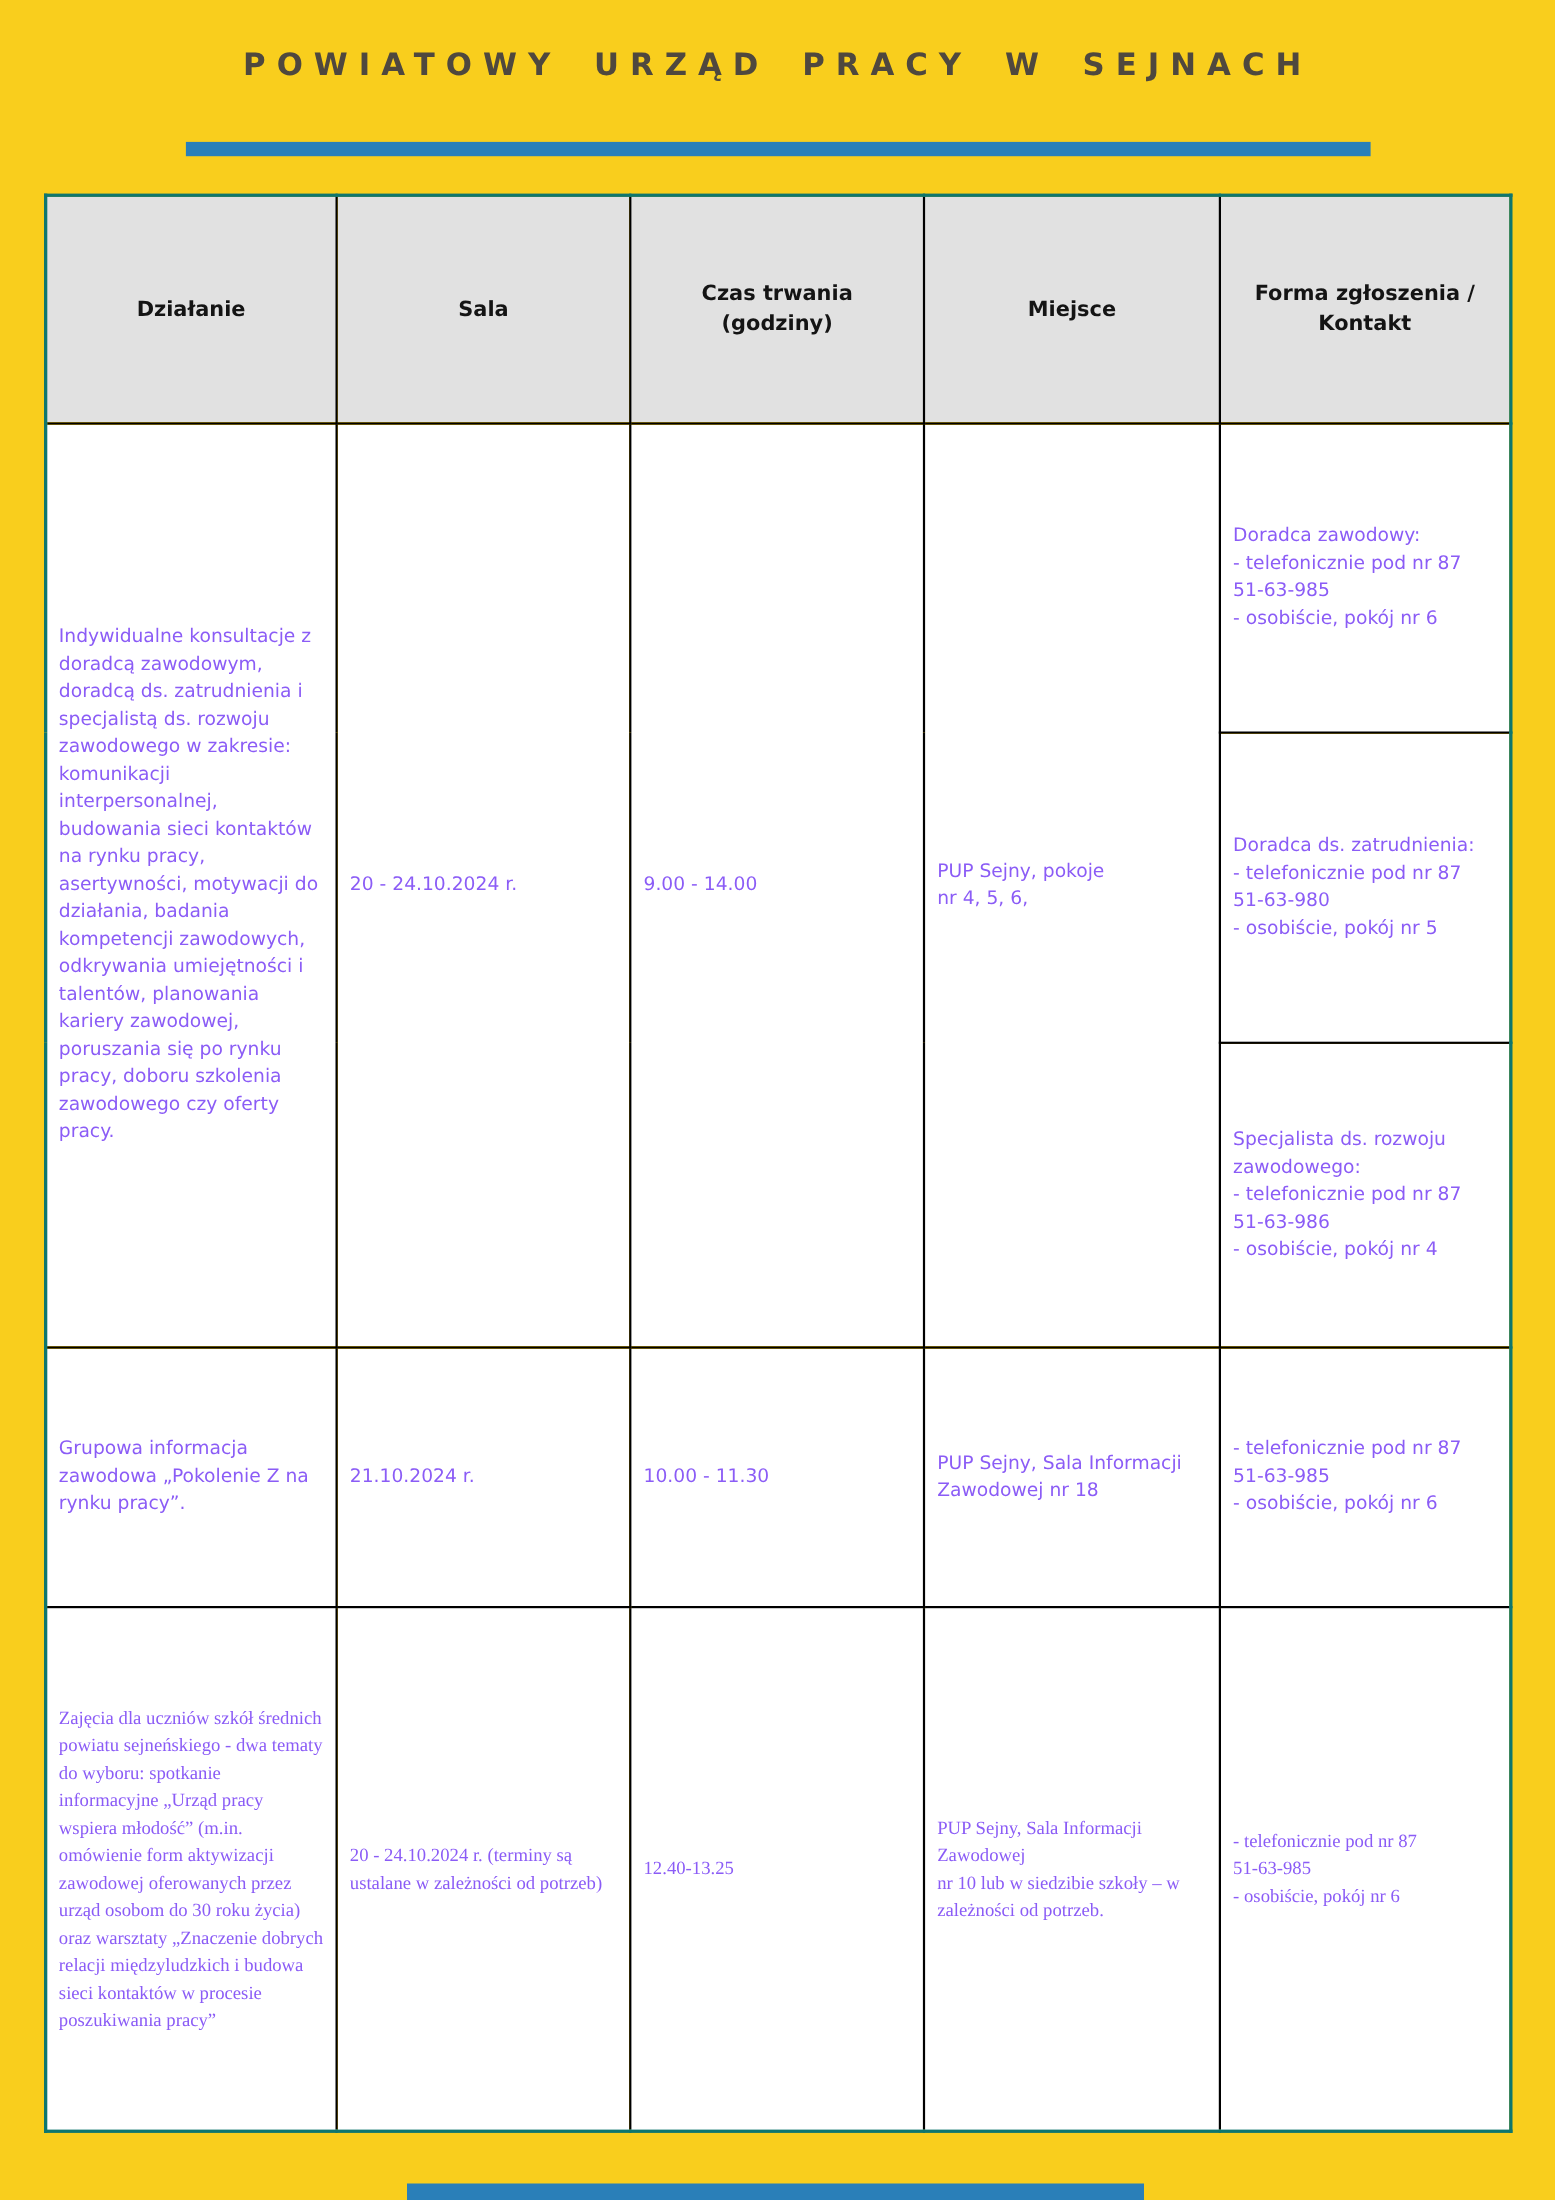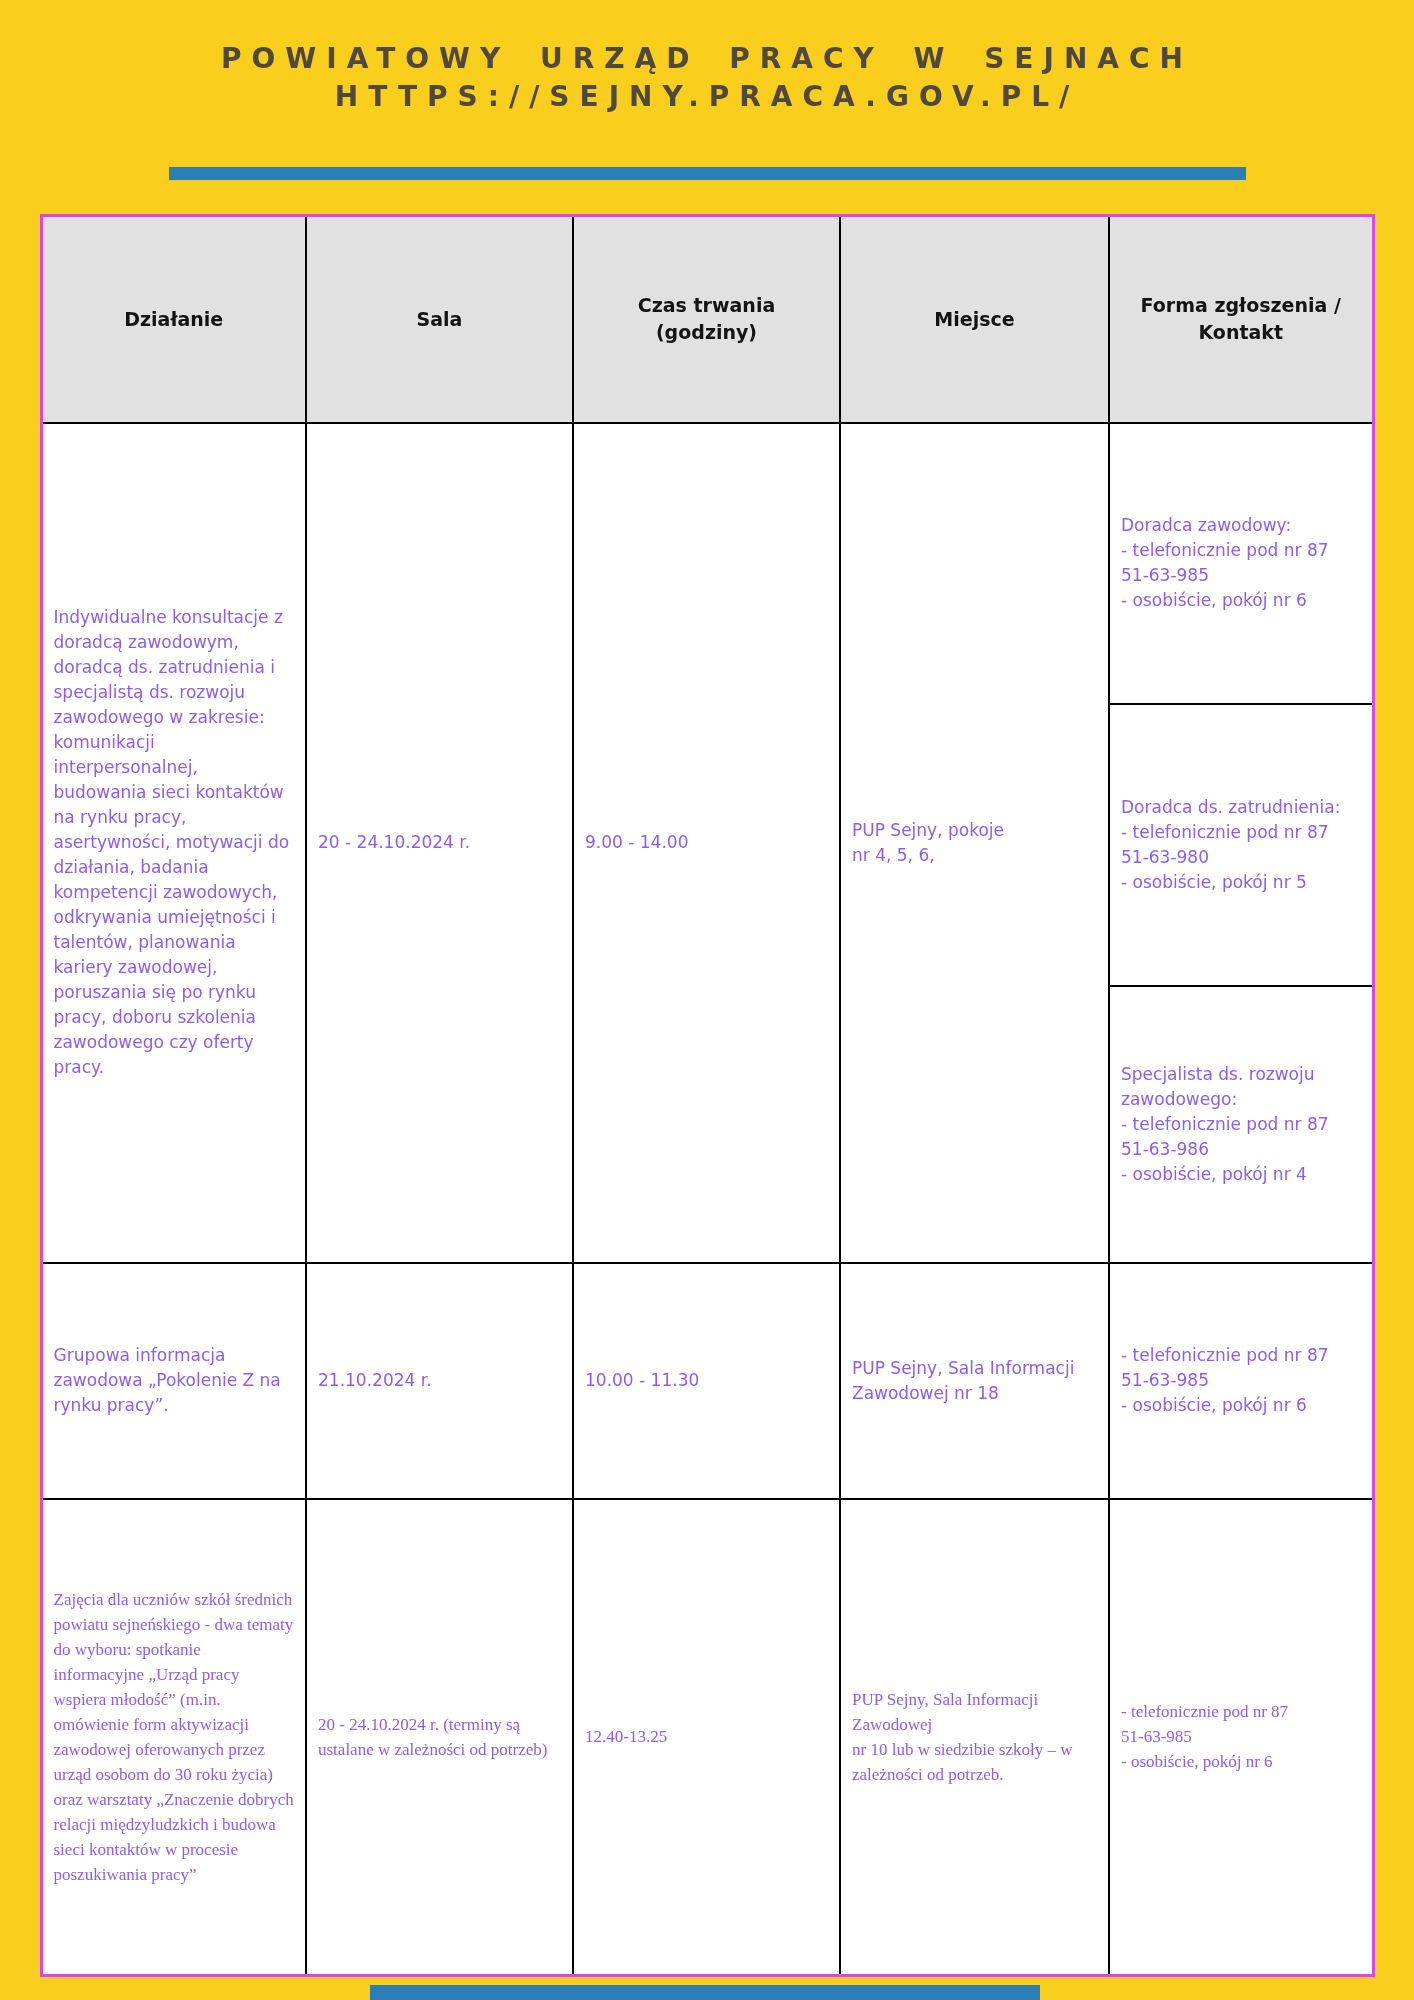--- a/index.html
+++ b/index.html
@@ -29,21 +29,21 @@
     left: 370px;
     bottom: 0;
     width: 670px;
     height: 15px;
   }
   table.schedule {
     border-collapse: collapse;
     table-layout: fixed;
     margin: 34px auto 0;
     width: 1332px;
-    border: 3px solid #d946ef;
+    border: 3px solid #0f766e;
   }
   .schedule th, .schedule td {
     border: 2px solid #000;
     vertical-align: middle;
     padding: 10px 11px;
     color: #8b5cf6;
     font-size: 17px;
     line-height: 25px;
     white-space: pre-line;
     text-align: left;
@@ -63,21 +63,20 @@
   tr.h-sub2   { height: 282px; }
   tr.h-sub3   { height: 277px; }
   tr.h-row2   { height: 236px; }
   tr.h-row3   { height: 477px; font-family: Liberation Serif, serif; }
 </style>
 </head>
 <body>
 
 <header class="masthead">
   <div class="masthead-line">POWIATOWY URZĄD PRACY W SEJNACH</div>
-  <div class="masthead-line">HTTPS://SEJNY.PRACA.GOV.PL/</div>
 </header>
 
 <div class="accent-bar accent-bar-top"></div>
 
 <table class="schedule">
   <colgroup>
     <col style="width:265px">
     <col style="width:267px">
     <col style="width:267px">
     <col style="width:269px">

